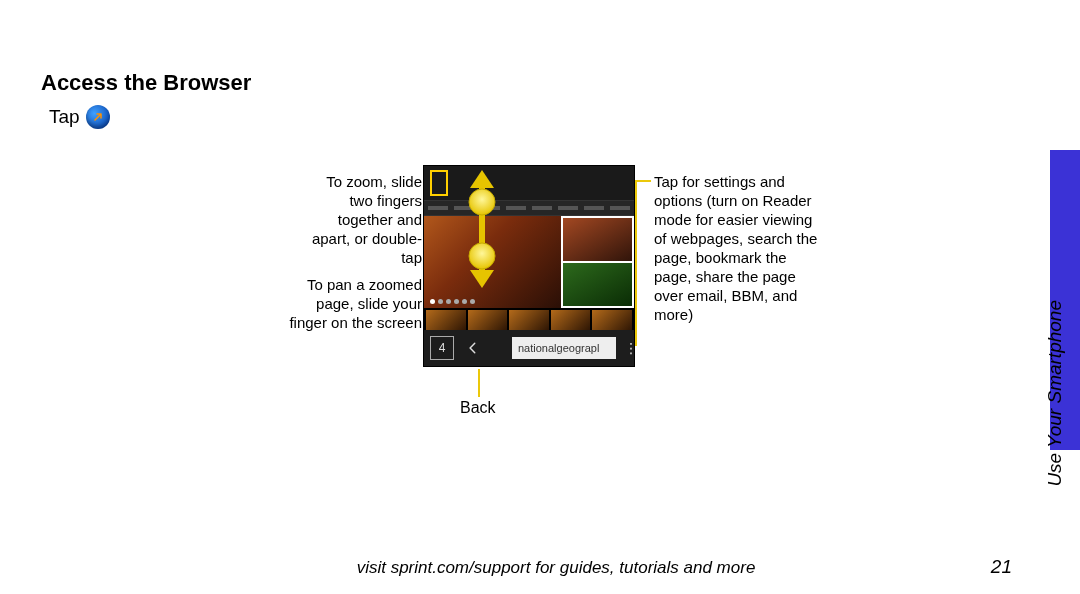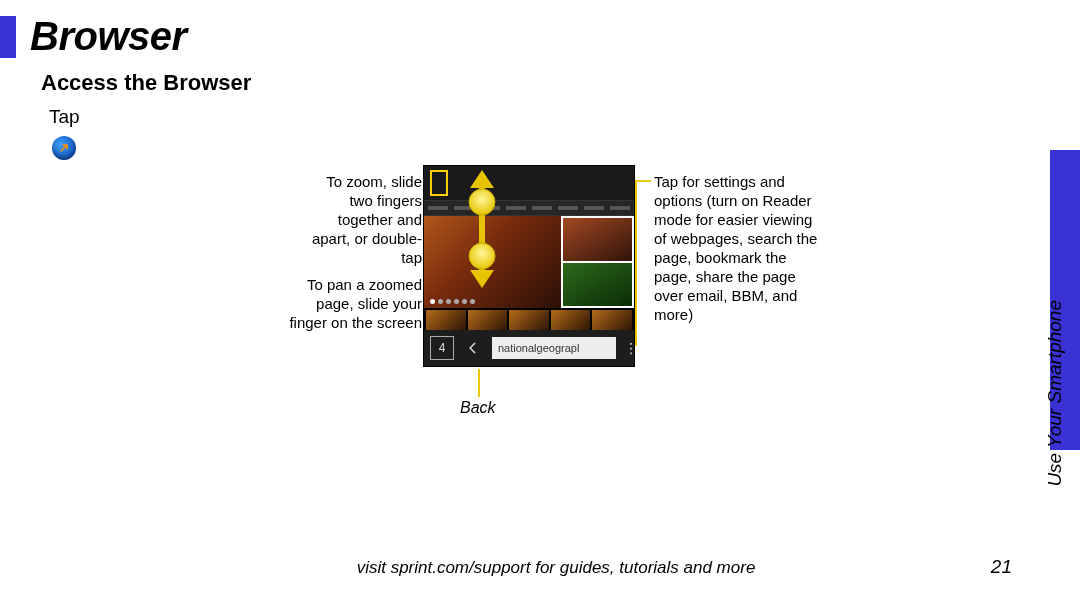--- a/index.html
+++ b/index.html
@@ -52,21 +52,20 @@
   
   .intro {
     position: absolute;
     left: 49px;
     top: 104px;
     font-size: 19px;
     line-height: 26px;
     display: flex;
     align-items: center;
     gap: 6px;
-    flex-direction: column;
   }
   .intro-icon {
     display: inline-flex;
     width: 24px;
     height: 24px;
     background: radial-gradient(circle at 35% 35%, #3fa0ff, #0b4ab3 80%);
     border-radius: 50%;
     align-items: center;
     justify-content: center;
     box-shadow: inset 0 -3px 4px rgba(0,0,0,0.3);
@@ -124,21 +123,20 @@
     font-size: 15px;
     line-height: 19px;
     width: 170px;
   }
   
   .callout-bottom {
     position: absolute;
     text-align: left;
     font-size: 16px;
     line-height: 20px;
-    font-style: italic;
   }
 
   
   .phone {
     position: absolute;
     left: 423px;
     top: 165px;
     width: 210px;
     height: 200px;
     background: #111;
@@ -235,20 +233,21 @@
     flex: 1;
     height: 22px;
     background: #eee;
     color: #333;
     font-size: 11px;
     display: flex;
     align-items: center;
     padding: 0 6px;
     overflow: hidden;
     white-space: nowrap;
+    margin-left: 20px;
   }
   .tb-menu {
     width: 4px;
     color: #ddd;
     font-size: 14px;
     line-height: 4px;
   }
 
   
   .gesture {
@@ -262,24 +261,20 @@
   .line {
     position: absolute;
     background: #ebc80a;
   }
 </style>
 </head>
 <body>
 
 <div class="page">
 
-  <div class="title-row">
-    <div class="accent-block"></div>
-    <div class="title">Browser</div>
-  </div>
 
   <div class="subtitle">Access the Browser</div>
 
   <div class="intro">
     <span>Tap</span>
     <span class="intro-icon">
       <svg viewBox="0 0 24 24">
         <path d="M6 18 L18 6 M10 6 H18 V14" stroke="#ff9100" stroke-width="3" fill="none" stroke-linecap="round" stroke-linejoin="round"></path>
       </svg>
     </span>

